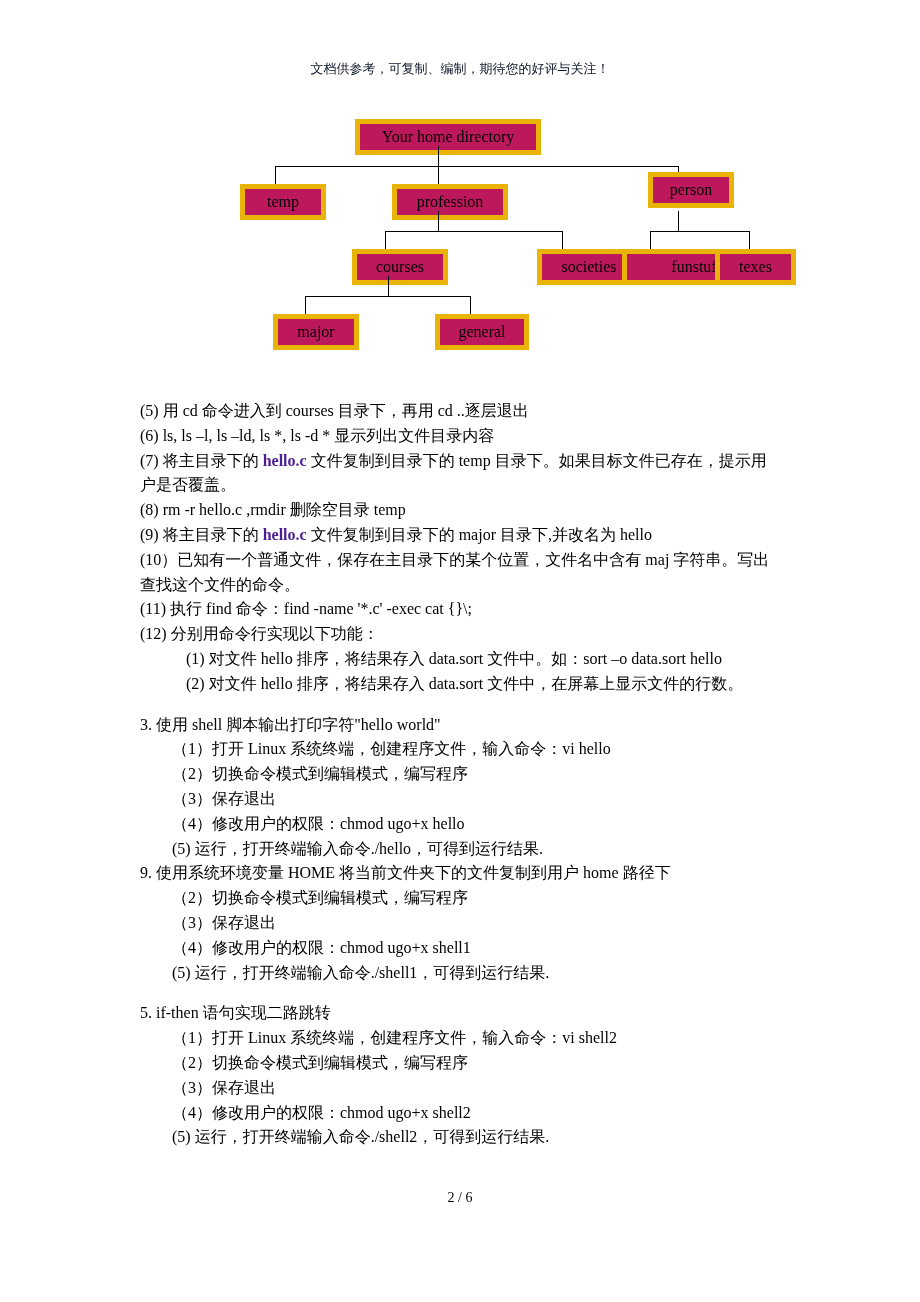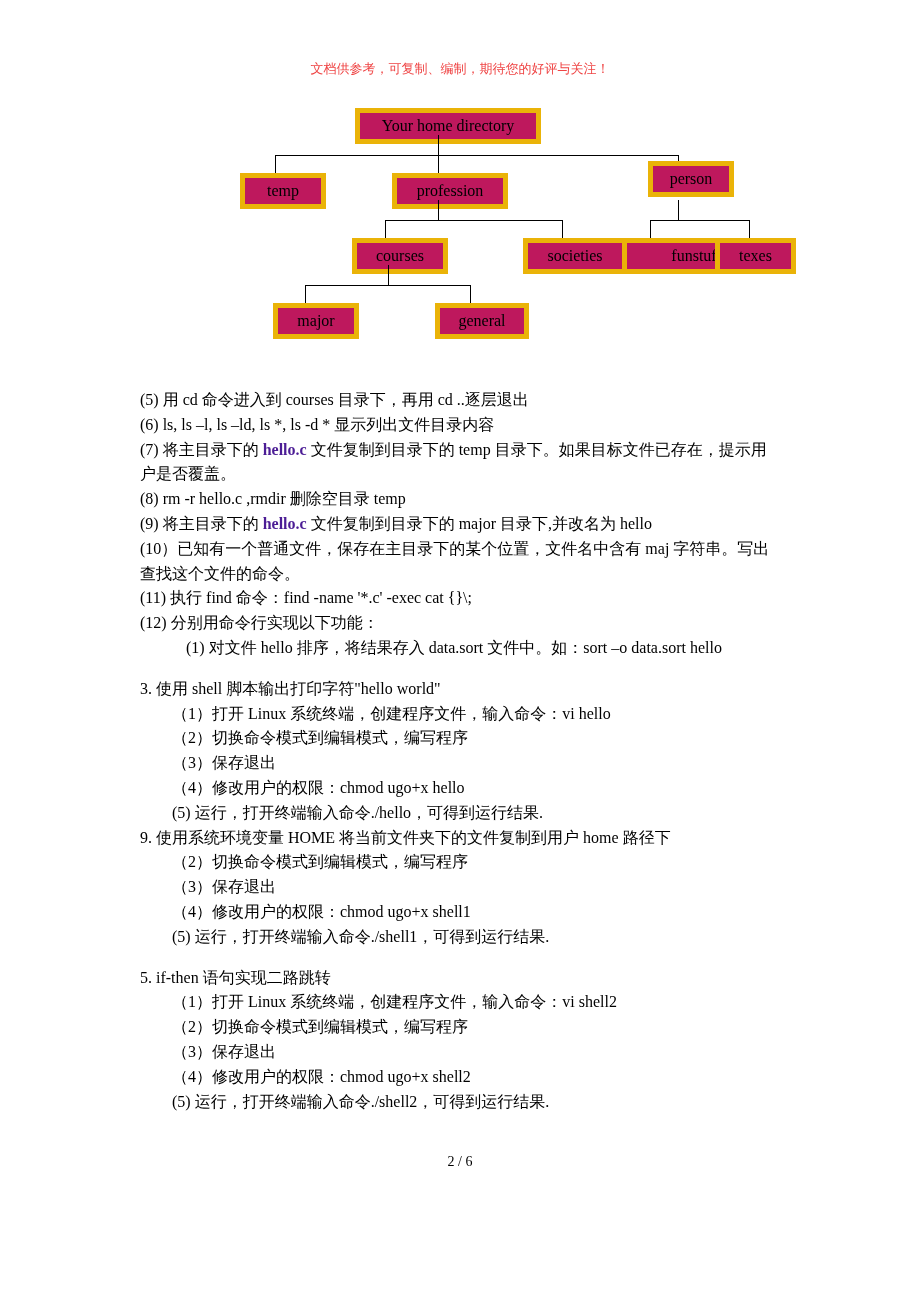--- a/index.html
+++ b/index.html
@@ -10,23 +10,23 @@
     width: 920px;
   }
   .page {
     width: 920px;
     padding: 60px 140px 40px 140px;
     box-sizing: border-box;
     position: relative;
   }
   .header-note {
     text-align: center;
-    color: #ef4444;
+    color: #0f172a;
     font-size: 13px;
-    margin-bottom: 30px;
+    margin-bottom: 41px;
     font-family: "SimSun", serif;
   }
   .diagram {
     position: relative;
     width: 640px;
     height: 260px;
     margin: 0 auto 20px auto;
   }
   .dbox {
     position: absolute;
@@ -90,21 +90,21 @@
     <div class="dline" style="left:245px; top:112px; width:178px; height:1px;"></div>
     <div class="dline" style="left:245px; top:112px; width:1px; height:18px;"></div>
     <div class="dline" style="left:422px; top:112px; width:1px; height:18px;"></div>
 
     <div class="dline" style="left:538px; top:92px; width:1px; height:20px;"></div>
     <div class="dline" style="left:510px; top:112px; width:100px; height:1px;"></div>
     <div class="dline" style="left:510px; top:112px; width:1px; height:18px;"></div>
     <div class="dline" style="left:609px; top:112px; width:1px; height:18px;"></div>
 
     <div class="dbox" style="left:212px; top:130px; width:70px;">courses</div>
-    <div class="dbox" style="left:383px; top:130px; width:78px;">societies</div>
+    <div class="dbox" style="left:397px; top:130px; width:78px;">societies</div>
     <div class="dbox" style="left:482px; top:130px; width:60px;padding-left:37px;">funstuf</div>
     <div class="dbox" style="left:575px; top:130px; width:55px;padding-left:8px;">texes</div>
 
     <div class="dline" style="left:248px; top:157px; width:1px; height:20px;"></div>
     <div class="dline" style="left:165px; top:177px; width:165px; height:1px;"></div>
     <div class="dline" style="left:165px; top:177px; width:1px; height:18px;"></div>
     <div class="dline" style="left:330px; top:177px; width:1px; height:18px;"></div>
 
     <div class="dbox" style="left:133px; top:195px; width:60px;">major</div>
     <div class="dbox" style="left:295px; top:195px; width:68px;">general</div>
@@ -113,20 +113,21 @@
   <div class="content">
     <p>(5) 用 cd 命令进入到 courses 目录下，再用 cd ..逐层退出</p>
     <p>(6) ls,  ls –l, ls –ld,    ls *, ls -d *  显示列出文件目录内容</p>
     <p><span>(7) 将主目录下的 </span><span class="redbold">hello.c</span><span> 文件复制到目录下的 temp 目录下。如果目标文件已存在，提示用户是否覆盖。</span></p>
     <p>(8) rm -r hello.c ,rmdir  删除空目录 temp</p>
     <p><span>(9) 将主目录下的 </span><span class="redbold">hello.c</span><span> 文件复制到目录下的 major 目录下,并改名为 hello</span></p>
     <p>(10）已知有一个普通文件，保存在主目录下的某个位置，文件名中含有 maj 字符串。写出查找这个文件的命令。</p>
     <p>(11)  执行 find 命令：find -name '*.c' -exec cat {}\;</p>
     <p>(12) 分别用命令行实现以下功能：</p>
     <p class="indent">(1) 对文件 hello 排序，将结果存入 data.sort 文件中。如：sort –o data.sort hello</p>
+    <p class="indent">(2) 对文件 hello 排序，将结果存入 data.sort 文件中，在屏幕上显示文件的行数。</p>
 
     <p style="height:16px;"></p>
 
     <p>3.  使用 shell 脚本输出打印字符"hello world"</p>
     <p class="indent2">（1）打开 Linux 系统终端，创建程序文件，输入命令：vi hello</p>
     <p class="indent2">（2）切换命令模式到编辑模式，编写程序</p>
     <p class="indent2">（3）保存退出</p>
     <p class="indent2">（4）修改用户的权限：chmod ugo+x hello</p>
     <p class="indent2">(5) 运行，打开终端输入命令./hello，可得到运行结果.</p>
 

